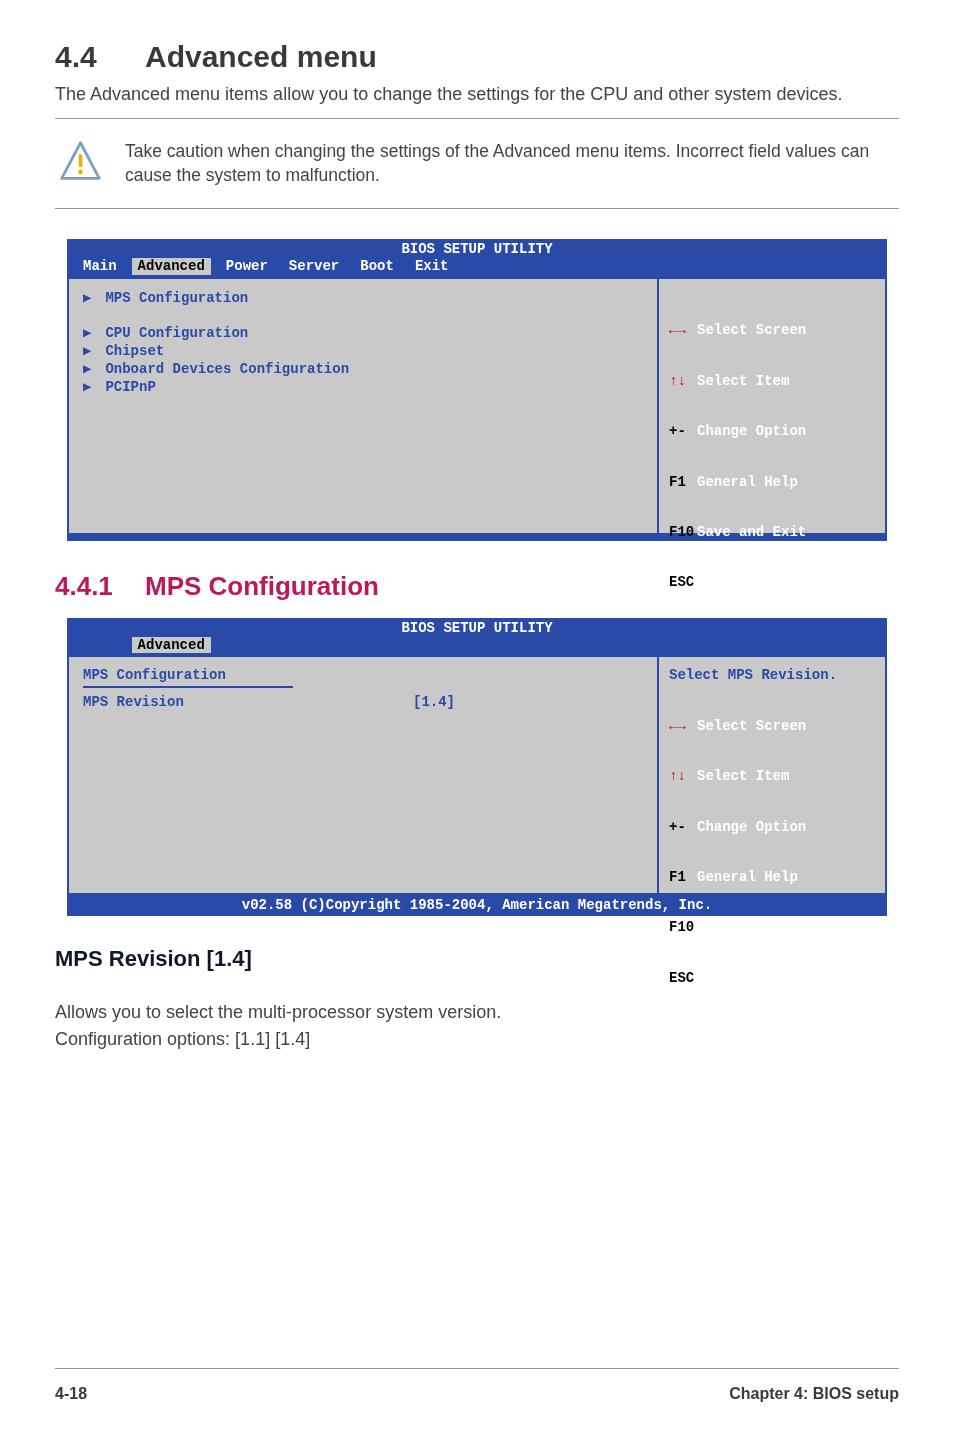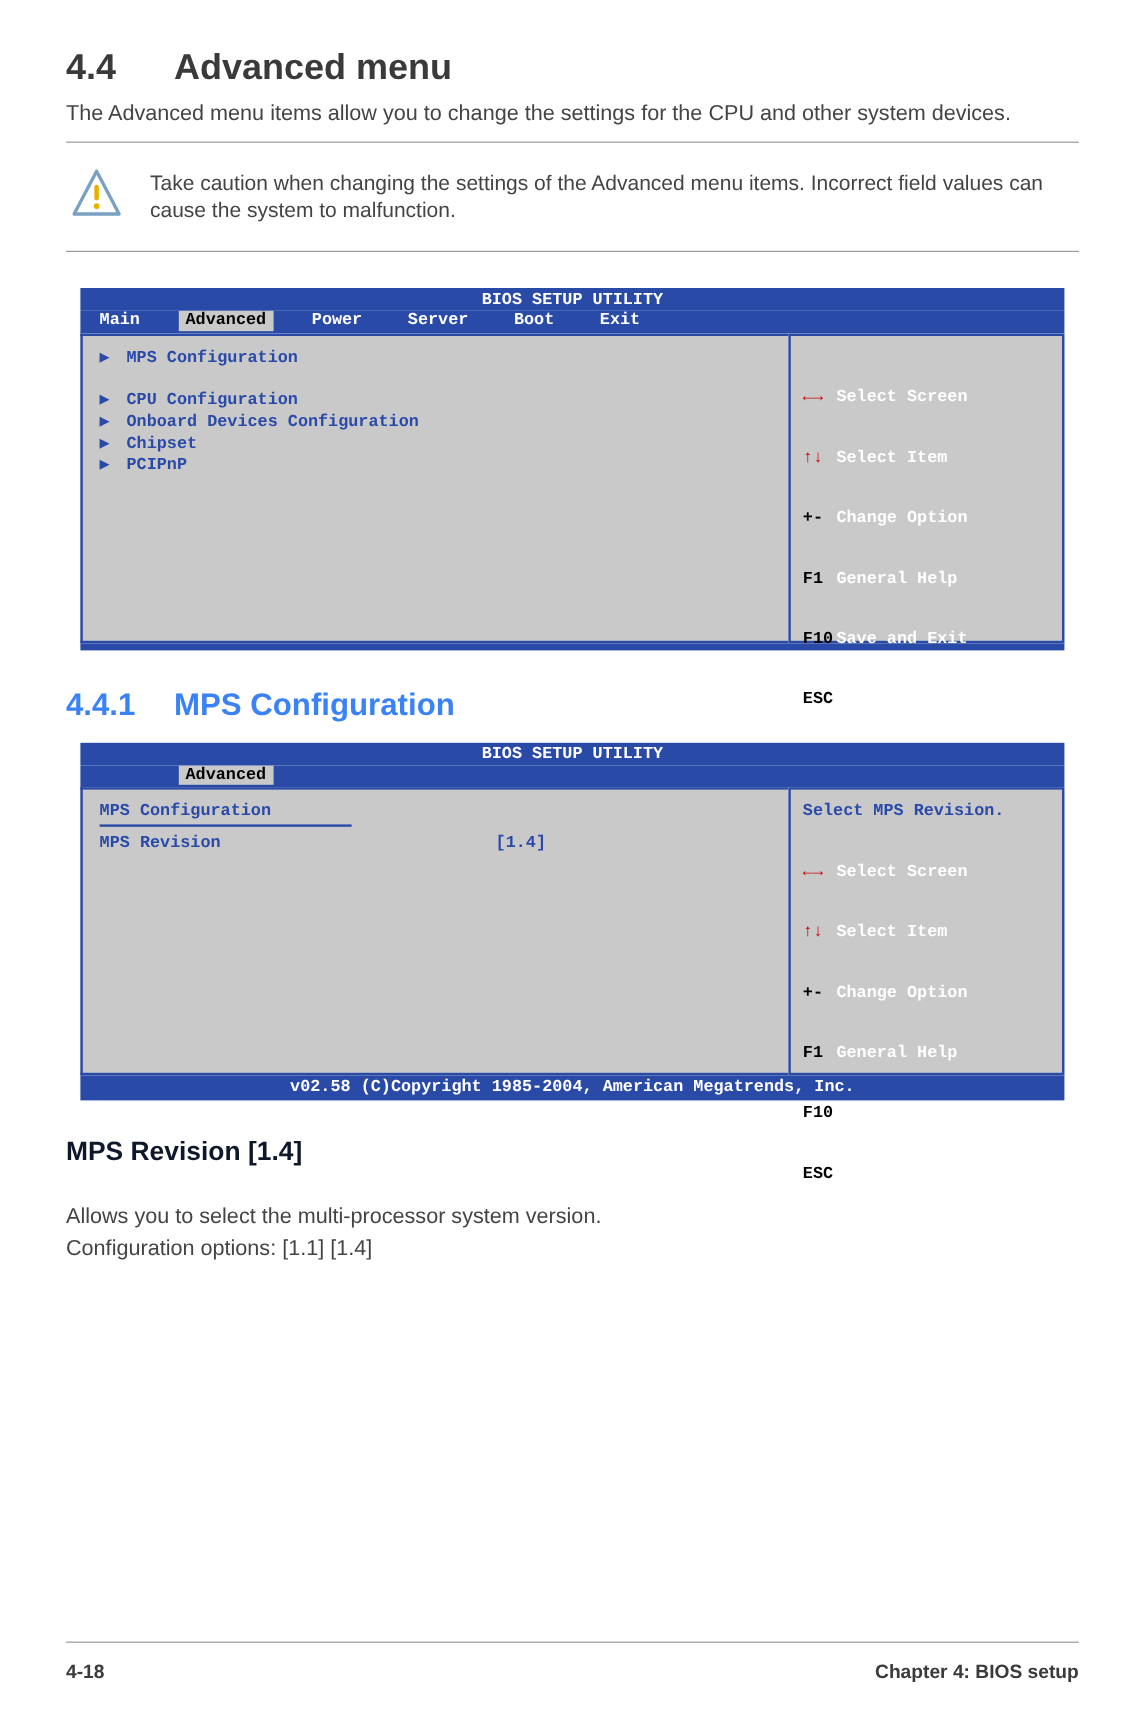--- a/index.html
+++ b/index.html
@@ -59,21 +59,21 @@
     background: #2a4aa8;
     color: #fff;
     text-align: center;
     padding: 2px 0 0 0;
   }
   .bios-tabs {
     background: #2a4aa8;
     color: #fff;
     display: flex;
     padding: 0 10px 2px 10px;
-    gap: 26px;
+    gap: 9px;
   }
   .bios-tab { padding: 0 6px; }
   .bios-tab.active { background: #c9c9c9; color: #000; }
 
   .bios-body {
     display: flex;
     height: 258px;
   }
   .bios-left {
     flex: 1;
@@ -119,21 +119,21 @@
   .bios-copyright {
     background: #2a4aa8;
     color: #fff;
     text-align: center;
     padding: 2px 0;
   }
 
   .subheading {
     font-size: 26px;
     font-weight: bold;
-    color: #3b82f6;
+    color: #be185d;
     margin: 30px 0 16px 0;
   }
   .sub-num { display:inline-block; width: 90px; }
 
   .item-heading {
     font-size: 22px;
     font-weight: bold;
     color: #0f172a;
     margin: 10px 0 4px 0;
   }
@@ -180,22 +180,22 @@
     <span class="bios-tab">Power</span>
     <span class="bios-tab">Server</span>
     <span class="bios-tab">Boot</span>
     <span class="bios-tab">Exit</span>
   </div>
   <div class="bios-body">
     <div class="bios-left">
       <div class="menu-row"><span class="bios-arrow">▶</span> <span>MPS Configuration</span></div>
       <div class="menu-row">&nbsp;</div>
       <div class="menu-row"><span class="bios-arrow">▶</span> <span>CPU Configuration</span></div>
+      <div class="menu-row"><span class="bios-arrow">▶</span> <span>Chipset</span></div>
       <div class="menu-row"><span class="bios-arrow">▶</span> <span>Onboard Devices Configuration</span></div>
-      <div class="menu-row"><span class="bios-arrow">▶</span> <span>Chipset</span></div>
       <div class="menu-row"><span class="bios-arrow">▶</span> <span>PCIPnP</span></div>
     </div>
     <div class="bios-right">
       <div class="help-legend">
         <div><span class="sym red">←→</span><span>Select Screen</span></div>
         <div><span class="sym red">↑↓</span><span>Select Item</span></div>
         <div><span class="sym">+-</span><span>Change Option</span></div>
         <div><span class="sym">F1</span><span>General Help</span></div>
         <div><span class="sym">F10</span><span>Save and Exit</span></div>
         <div><span class="sym">ESC</span><span>Exit</span></div>

